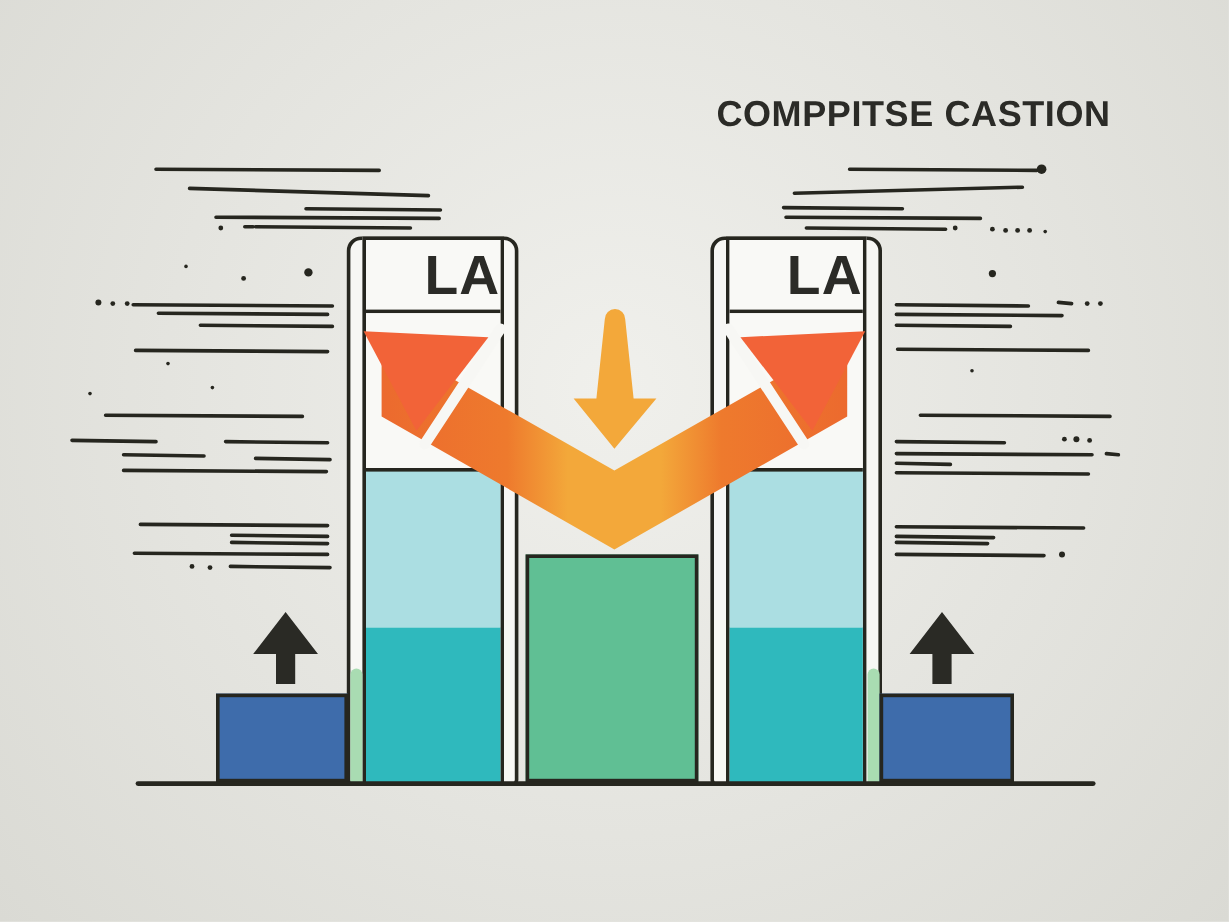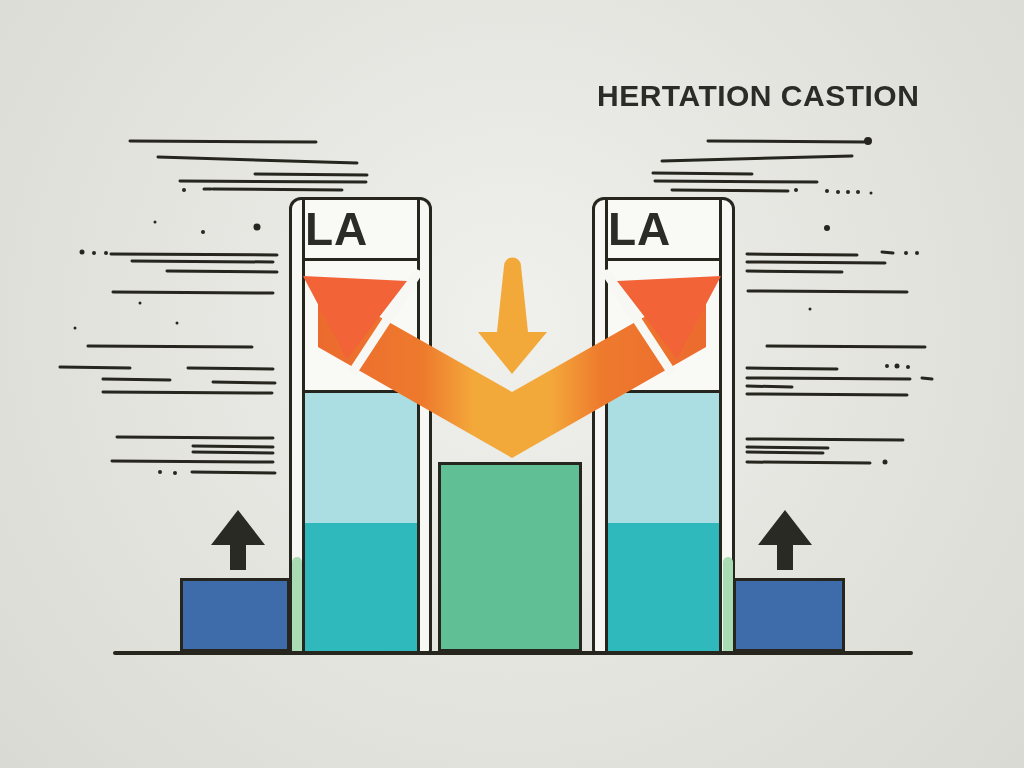--- a/index.html
+++ b/index.html
@@ -33,21 +33,21 @@
   .column{
     position:absolute;top:197px;height:452px;
     border:3px solid #26261f;background:#f7f7f4;
     z-index:2;
   }
   #column-left{left:302px;width:112px;}
   #column-right{left:605px;width:111px;}
 
   .col-header{
     height:58px;border-bottom:3px solid #26261f;
-    display:flex;align-items:center;justify-content:flex-start;
+    display:flex;align-items:center;justify-content:flex-end;
     font-size:46px;font-weight:bold;color:#2b2b27;letter-spacing:1px;
     background:#f9f9f6;
   }
   .col-white{height:129px;background:#f9f9f6;}
   .col-palecyan{height:130px;background:#abdee2;border-top:3px solid #26261f;}
   .col-teal{height:129px;background:#2fb9bd;}
 
   .strip{
     position:absolute;top:557px;width:10px;height:95px;
     background:#a9dcb2;border-radius:5px 5px 0 0;z-index:3;
@@ -152,21 +152,21 @@
       <line x1="747" y1="394" x2="907" y2="395"></line>
 
       <line x1="747" y1="439" x2="903" y2="440"></line>
       <line x1="747" y1="447" x2="828" y2="448"></line>
       <line x1="747" y1="452" x2="823" y2="453"></line>
       <line x1="747" y1="462" x2="870" y2="463"></line>
       <circle cx="885" cy="462" r="2.5" stroke="none"></circle>
     </g>
   </svg>
 
-  <div class="title" id="title-right">HERTATION CASTION</div>
+  <div class="title" id="title-right">COMPPITSE CASTION</div>
 
   <div class="casing" id="casing-left"></div>
   <div class="column" id="column-left">
     <div class="col-header">
       <span>LA</span>
     </div>
     <div class="col-white"></div>
     <div class="col-palecyan"></div>
     <div class="col-teal"></div>
   </div>

